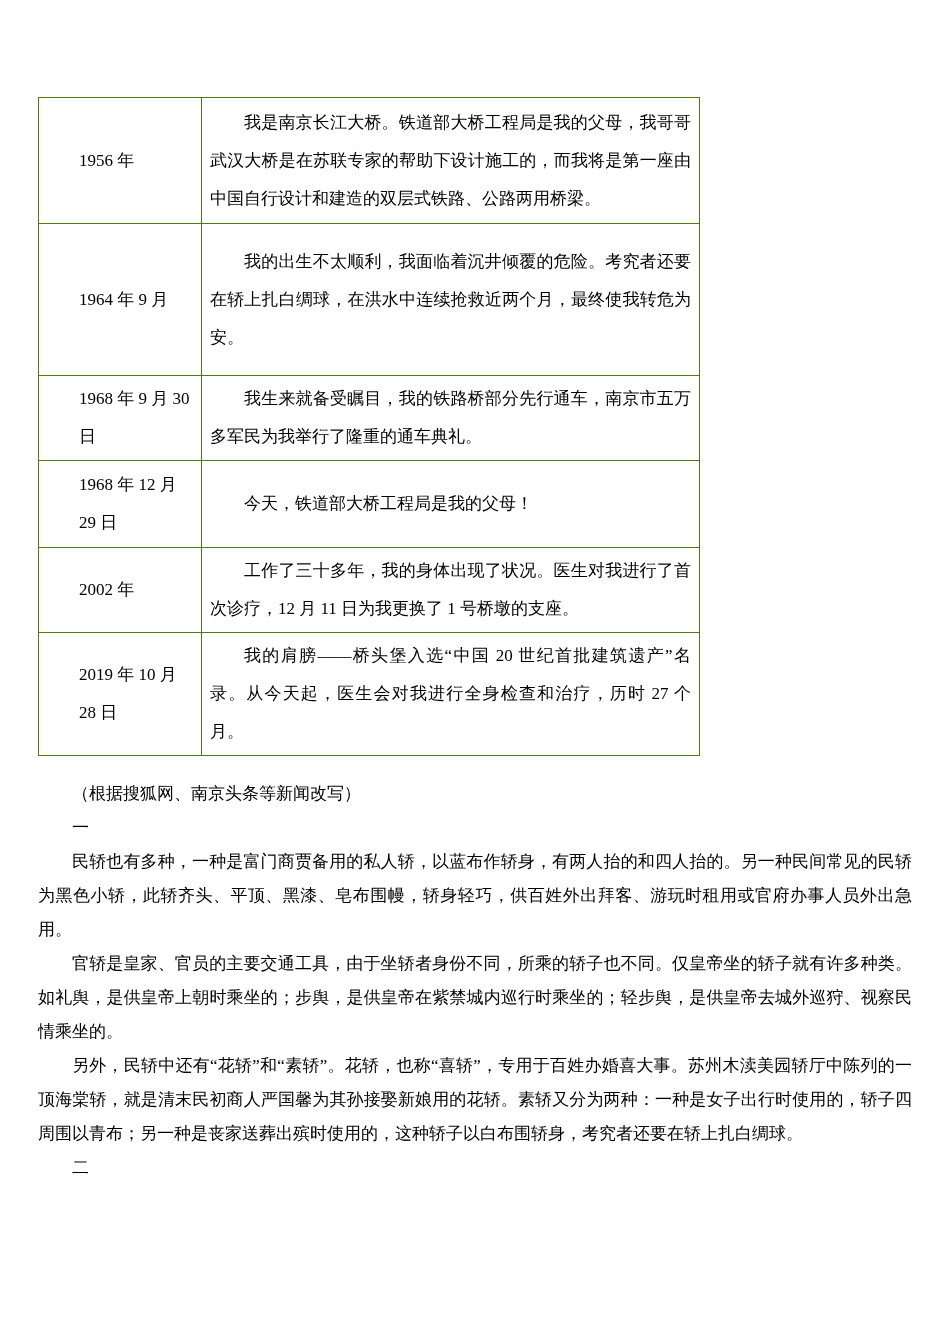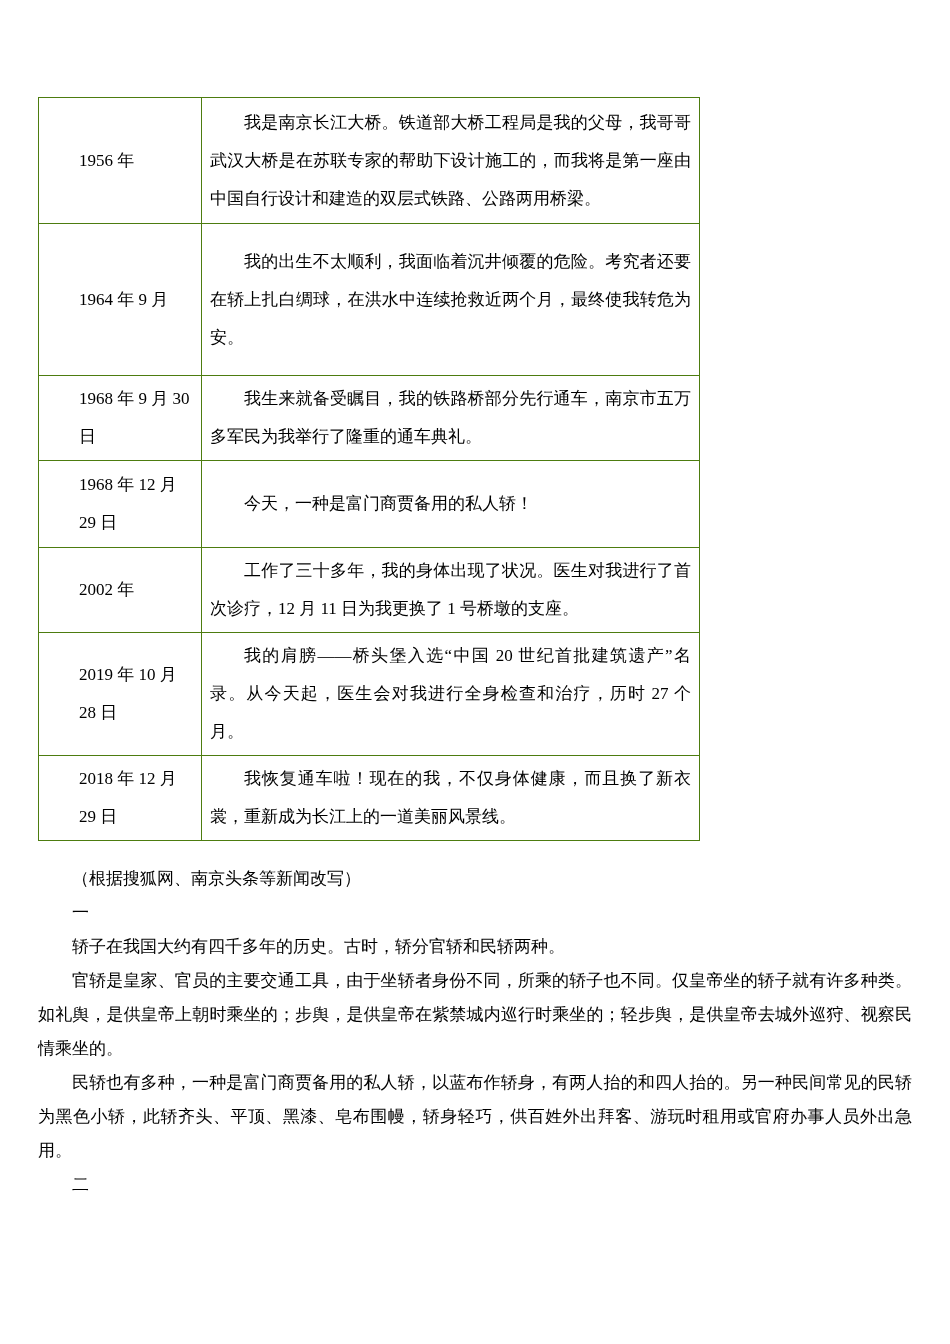--- a/index.html
+++ b/index.html
@@ -68,46 +68,40 @@
       </tr>
       <tr style="height:83px;">
         <td class="date-cell">1968 年 9 月 30 日</td>
         <td class="desc-cell">
           <p>我生来就备受瞩目，我的铁路桥部分先行通车，南京市五万多军民为我举行了隆重的通车典礼。</p>
         </td>
       </tr>
       <tr style="height:87px;padding-left:48px;">
         <td class="date-cell">1968 年 12 月 29 日</td>
         <td class="desc-cell">
-          <p>今天，一种是富门商贾备用的私人轿！</p>
+          <p>今天，铁道部大桥工程局是我的父母！</p>
         </td>
       </tr>
       <tr style="height:85px;">
         <td class="date-cell">2002 年</td>
         <td class="desc-cell">
           <p>工作了三十多年，我的身体出现了状况。医生对我进行了首次诊疗，12 月 11 日为我更换了 1 号桥墩的支座。</p>
         </td>
       </tr>
       <tr style="height:82px;">
         <td class="date-cell">2019 年 10 月 28 日</td>
         <td class="desc-cell">
           <p>我的肩膀——桥头堡入选“中国 20 世纪首批建筑遗产”名录。从今天起，医生会对我进行全身检查和治疗，历时 27 个月。</p>
         </td>
       </tr>
-      <tr style="height:83px;">
-        <td class="date-cell">2018 年 12 月 29 日</td>
-        <td class="desc-cell">
-          <p>我恢复通车啦！现在的我，不仅身体健康，而且换了新衣裳，重新成为长江上的一道美丽风景线。</p>
-        </td>
-      </tr>
     </tbody>
   </table>
 
   <div class="body-text">
     <p>（根据搜狐网、南京头条等新闻改写）</p>
     <p>一</p>
-    <p>轿子在我国大约有四千多年的历史。古时，轿分官轿和民轿两种。</p>
+    <p>民轿也有多种，一种是富门商贾备用的私人轿，以蓝布作轿身，有两人抬的和四人抬的。另一种民间常见的民轿为黑色小轿，此轿齐头、平顶、黑漆、皂布围幔，轿身轻巧，供百姓外出拜客、游玩时租用或官府办事人员外出急用。</p>
     <p>官轿是皇家、官员的主要交通工具，由于坐轿者身份不同，所乘的轿子也不同。仅皇帝坐的轿子就有许多种类。如礼舆，是供皇帝上朝时乘坐的；步舆，是供皇帝在紫禁城内巡行时乘坐的；轻步舆，是供皇帝去城外巡狩、视察民情乘坐的。</p>
-    <p>民轿也有多种，一种是富门商贾备用的私人轿，以蓝布作轿身，有两人抬的和四人抬的。另一种民间常见的民轿为黑色小轿，此轿齐头、平顶、黑漆、皂布围幔，轿身轻巧，供百姓外出拜客、游玩时租用或官府办事人员外出急用。</p>
+    <p>另外，民轿中还有“花轿”和“素轿”。花轿，也称“喜轿”，专用于百姓办婚喜大事。苏州木渎美园轿厅中陈列的一顶海棠轿，就是清末民初商人严国馨为其孙接娶新娘用的花轿。素轿又分为两种：一种是女子出行时使用的，轿子四周围以青布；另一种是丧家送葬出殡时使用的，这种轿子以白布围轿身，考究者还要在轿上扎白绸球。</p>
     <p>二</p>
   </div>
 
 </div>
 
 </body></html>

